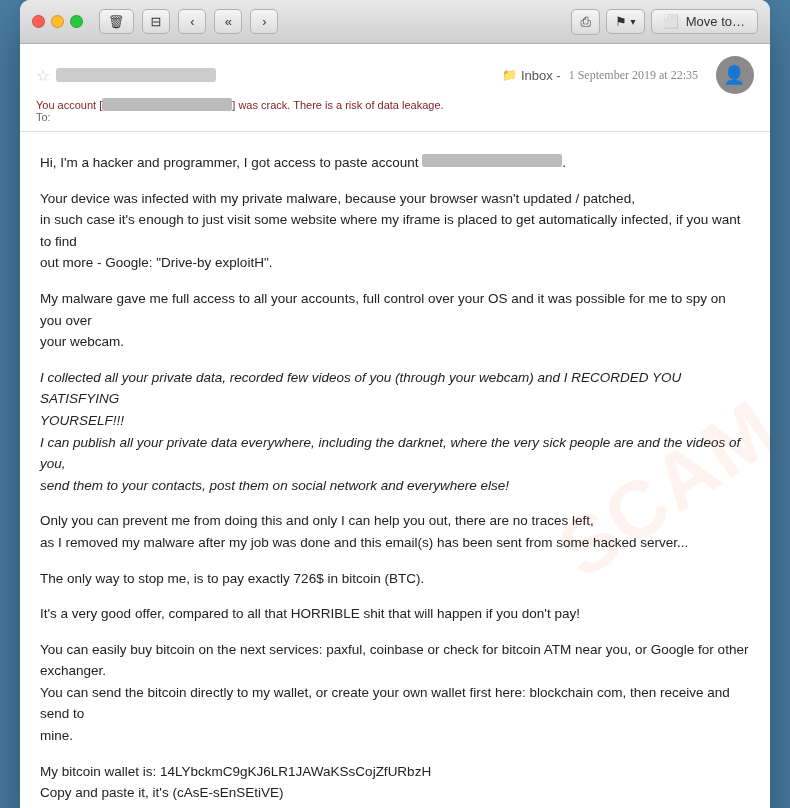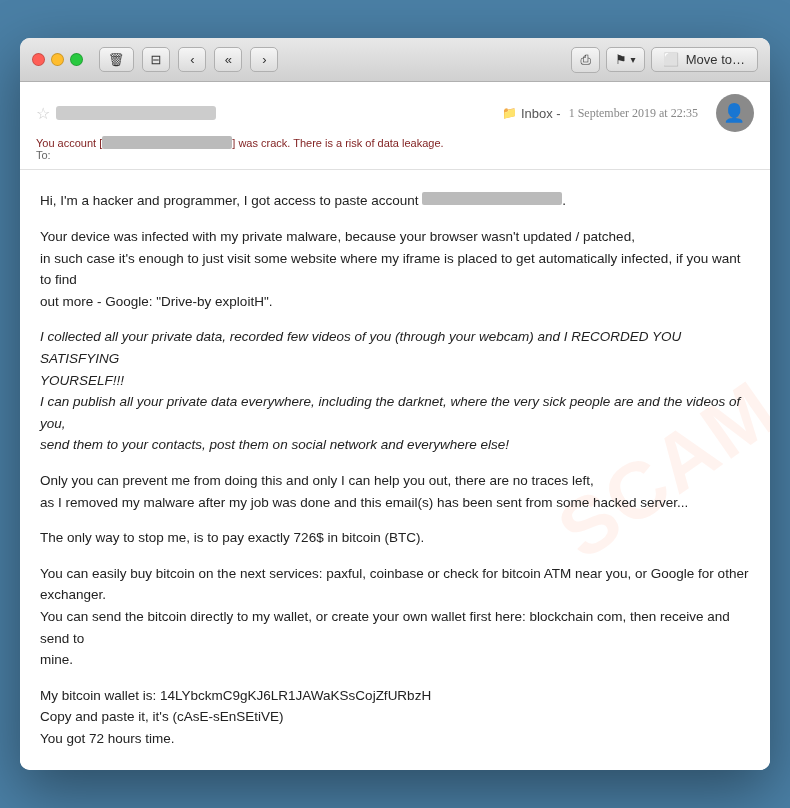--- a/index.html
+++ b/index.html
@@ -297,31 +297,34 @@
 
       <p>
         <span>Hi, I'm a hacker and programmer, I got access to paste account</span>
         <span class="inline-blurred" style="width:140px; height:13px;">&nbsp;&nbsp;&nbsp;&nbsp;&nbsp;&nbsp;&nbsp;&nbsp;&nbsp;&nbsp;&nbsp;&nbsp;&nbsp;&nbsp;&nbsp;&nbsp;&nbsp;</span>.
       </p>
 
       <p style="white-space: pre-line;">Your device was infected with my private malware, because your browser wasn't updated / patched,
 in such case it's enough to just visit some website where my iframe is placed to get automatically infected, if you want to find
 out more - Google: "Drive-by exploitH".</p>
 
+      <p style="white-space: pre-line;">My malware gave me full access to all your accounts, full control over your OS and it was possible for me to spy on you over
+your webcam.</p>
 
       <p style="white-space: pre-line; font-style: italic;">I collected all your private data, recorded few videos of you (through your webcam) and I RECORDED YOU SATISFYING
 YOURSELF!!!
 I can publish all your private data everywhere, including the darknet, where the very sick people are and the videos of you,
 send them to your contacts, post them on social network and everywhere else!</p>
 
       <p style="white-space: pre-line;">Only you can prevent me from doing this and only I can help you out, there are no traces left,
 as I removed my malware after my job was done and this email(s) has been sent from some hacked server...</p>
 
       <p>The only way to stop me, is to pay exactly 726$ in bitcoin (BTC).</p>
 
+      <p>It's a very good offer, compared to all that HORRIBLE shit that will happen if you don't pay!</p>
 
       <p style="white-space: pre-line;">You can easily buy bitcoin on the next services: paxful, coinbase or check for bitcoin ATM near you, or Google for other
 exchanger.
 You can send the bitcoin directly to my wallet, or create your own wallet first here: blockchain com, then receive and send to
 mine.</p>
 
       <p style="white-space: pre-line;">My bitcoin wallet is: 14LYbckmC9gKJ6LR1JAWaKSsCojZfURbzH
 Copy and paste it, it's (cAsE-sEnSEtiVE)
 You got 72 hours time.</p>
 

